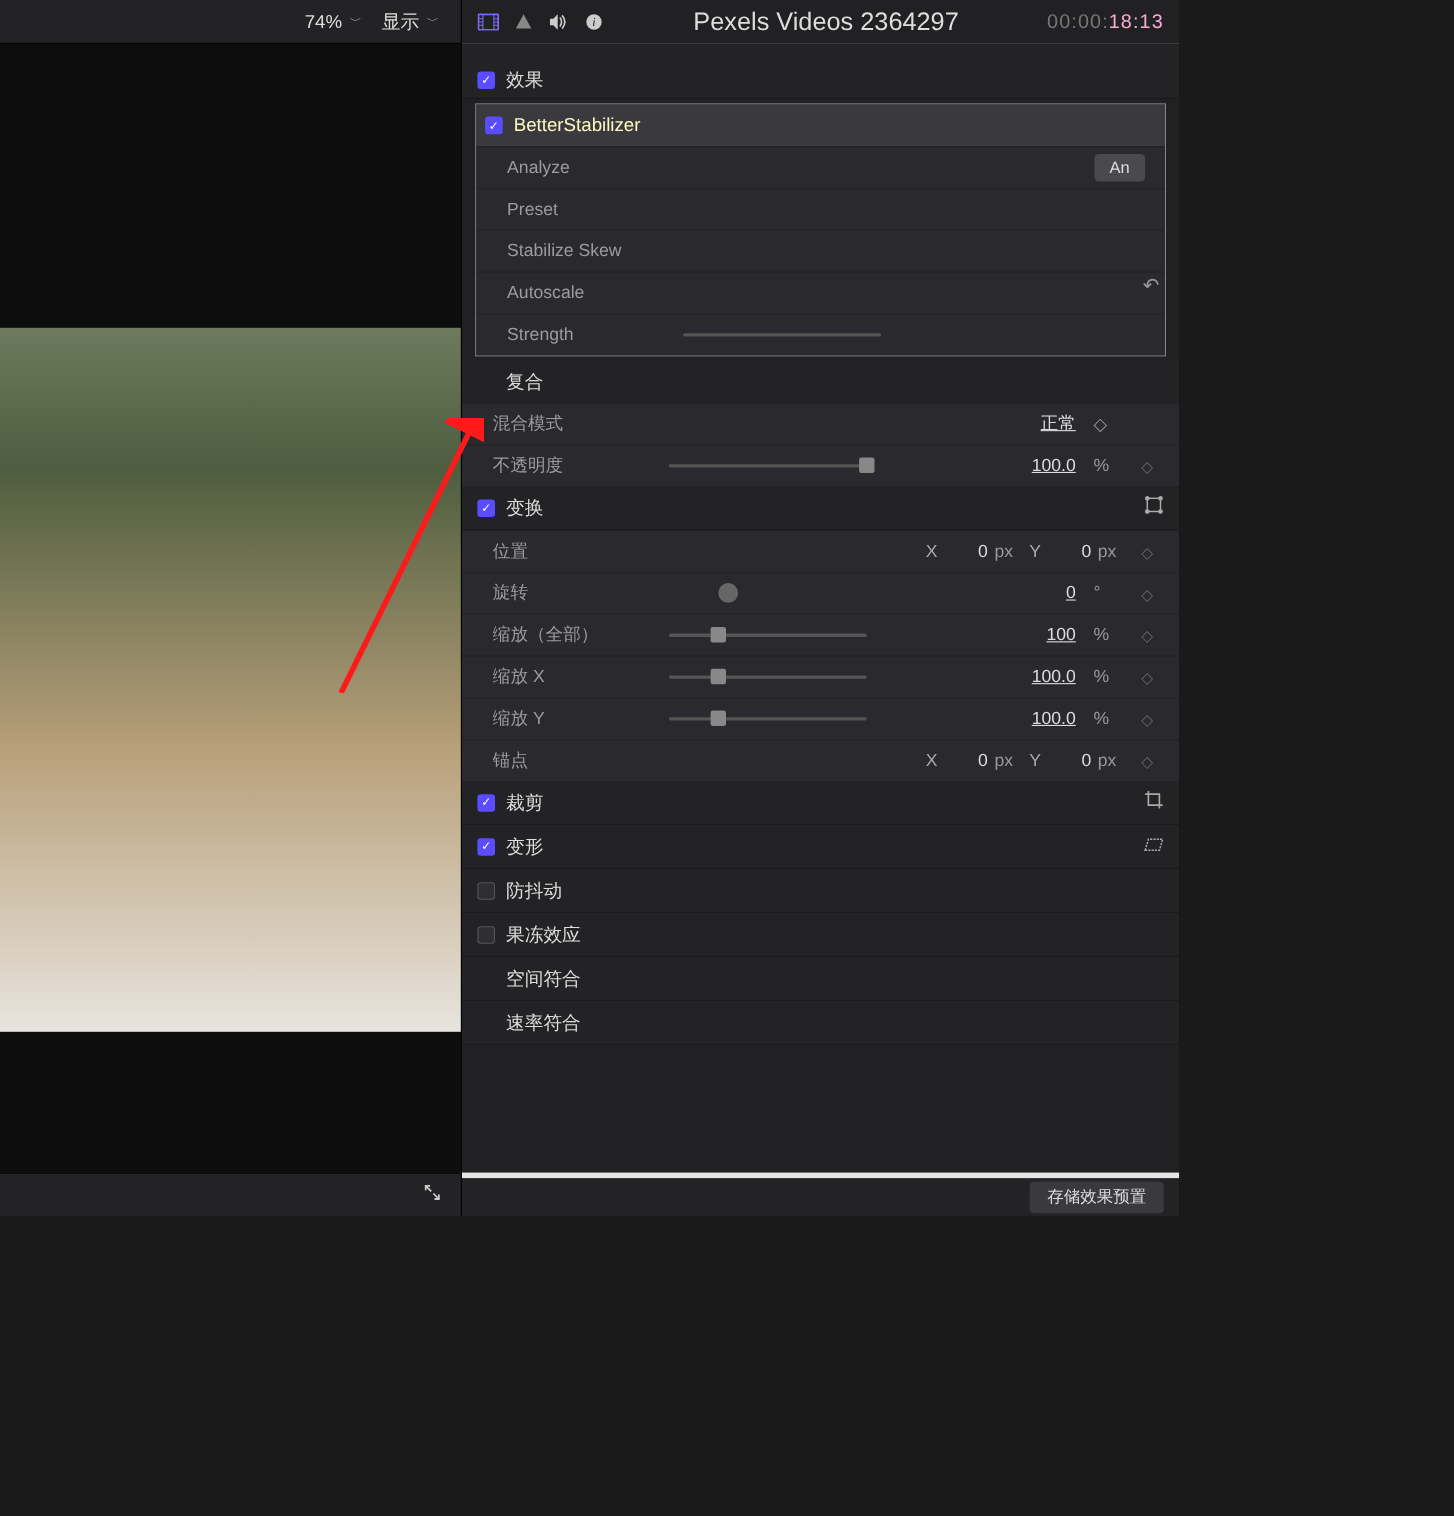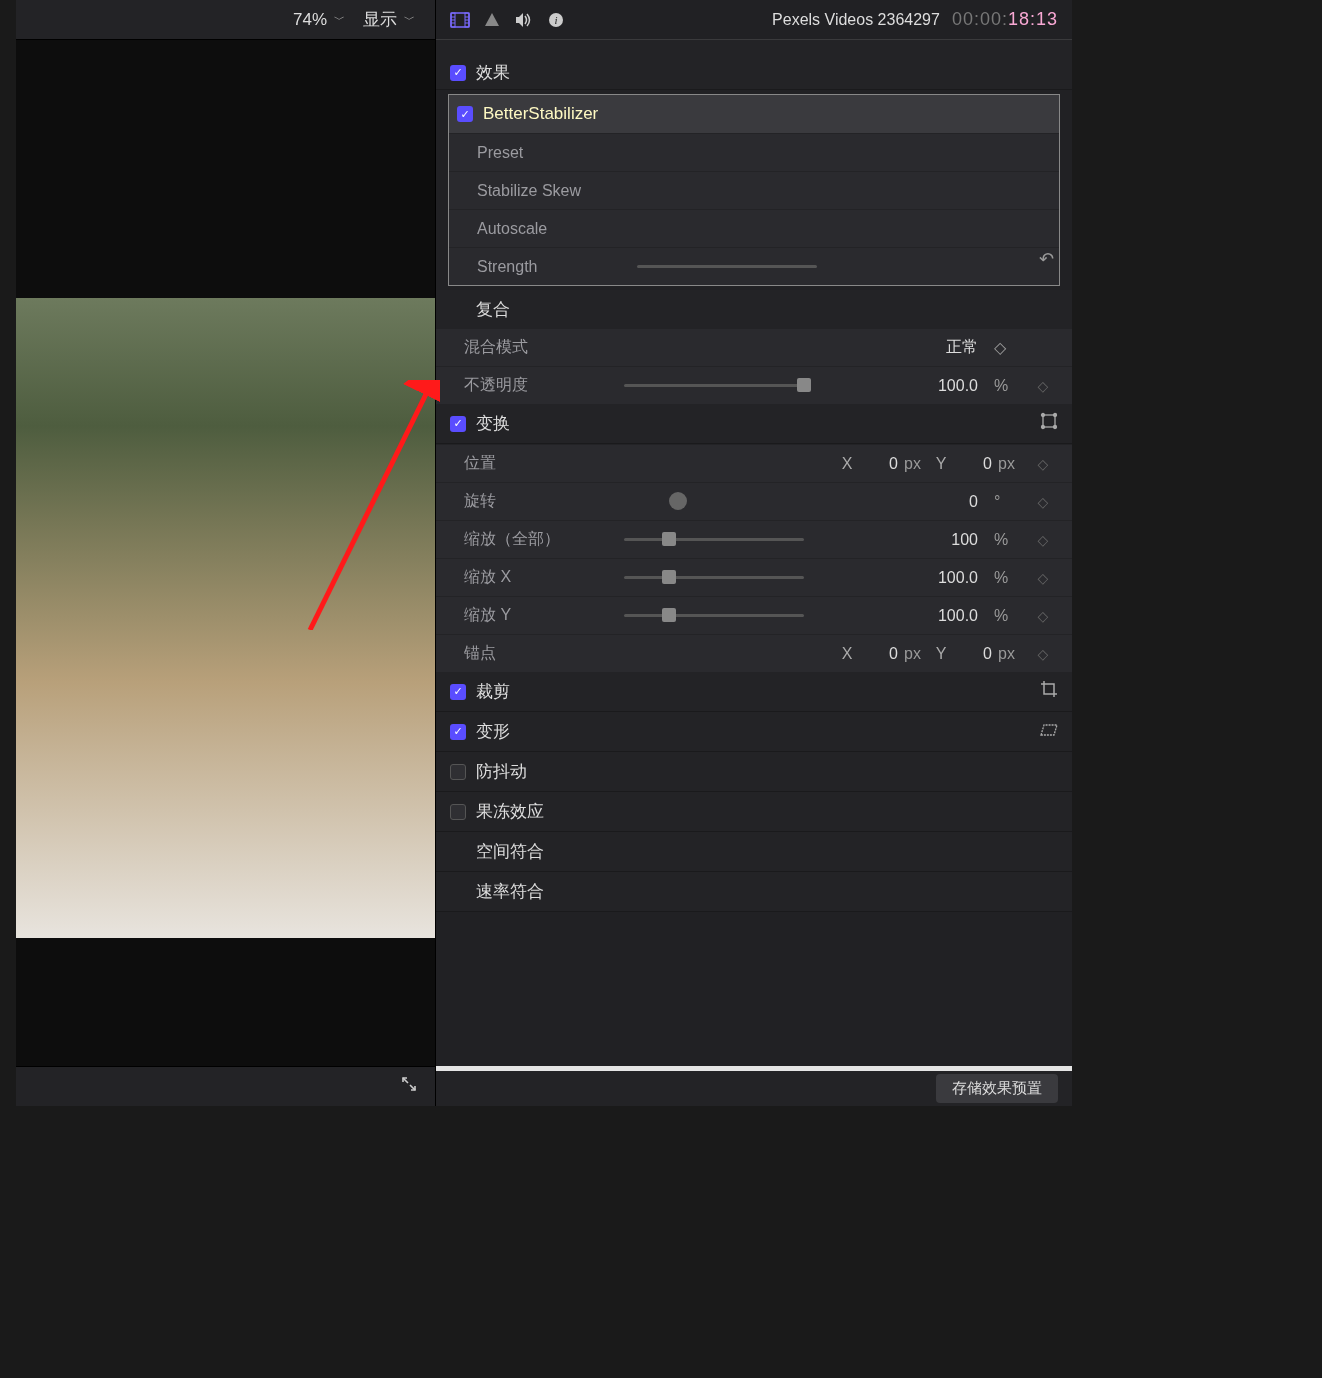--- a/index.html
+++ b/index.html
@@ -7,48 +7,48 @@
     background: #1a1a1a;
     color: #ccc;
     font-family: -apple-system, BlinkMacSystemFont, "Helvetica Neue", Arial, sans-serif;
     font-size: 17px;
     width: 1072px;
     height: 1106px;
     overflow: hidden;
     position: relative;
   }
   .app { display: flex; height: 100%; }
-  .viewer { width: 419px; background: #1c1c1c; display:flex; flex-direction:column;margin-left:16px; }
+  .viewer { width: 419px; background: #1c1c1c; display:flex; flex-direction:column; }
   .viewer-top { height: 40px; background:#232326; display:flex; justify-content:flex-end; align-items:center; gap:18px; padding-right:20px; border-bottom:1px solid #000;}
   .viewer-top .zoom { color:#ddd; font-size:17px; display:flex; align-items:center; gap:4px;}
   .chev { font-size:11px; color:#aaa; margin-left:3px;}
   .viewer-middle { flex:1; background:#0d0d0d; display:flex; align-items:center; justify-content:flex-start; overflow:hidden; position:relative;}
   .preview-img { width: 419px; height: 640px; margin-top: 130px;  position:relative; background: linear-gradient(180deg,#6d7a5d 0%, #4e5d3f 20%, #b8a07a 60%, #e8e4de 100%); }
   .viewer-bottom { height:40px; background:#232326; border-top:1px solid #000; display:flex; justify-content:flex-end; align-items:center; padding-right:18px;}
   .expand-icon { color:#ccc; }
 
   .inspector { flex:1; background:#212124; display:flex; flex-direction:column; border-left:1px solid #000;}
   .insp-head { height:40px; display:flex; align-items:center; padding:0 14px; gap:12px; border-bottom:1px solid #3a3a3c; background:#212124;}
   .insp-head .ico { width:20px; display:flex; justify-content:center; color:#888;}
   .insp-head .ico.active { color:#7a6bff;}
-  .clip-name { flex:1; text-align:right; color:#ddd; font-size:16px;}
+  .clip-name { flex:1; text-align:center; color:#ddd; font-size:23px;}
   .timecode { color:#777; font-size:18px; letter-spacing:1px;}
   .timecode .bright { color:#f9a8d4;}
   .insp-body { flex:1; overflow:hidden; position:relative;}
   .section-hdr { display:flex; align-items:center; height:40px; padding:0 14px; gap:10px; background:#232326; border-bottom:1px solid #1a1a1c;}
   .section-hdr.effects { padding-top:16px; height:50px;}
   .cbox { width:16px; height:16px; border-radius:3px; background:#5a4dff; display:flex; align-items:center; justify-content:center; color:#fff; font-size:11px; flex-shrink:0;}
   .cbox.off { background:#2f2f33; border:1px solid #555;}
   .sec-title { color:#ddd; font-size:17px;}
   .sec-icon { margin-left:auto; color:#aaa;}
   .effect-block { border:1px solid #888; margin:4px 12px; background:#2a2a2e;}
   .effect-hdr { display:flex; align-items:center; height:38px; padding:0 8px; gap:10px; background:#3a3a3e;}
   .param-row { display:flex; align-items:center; height:38px; padding:0 18px 0 28px; gap:10px; background:#2a2a2e; color:#b5b5b8; font-size:16px; border-top:1px solid #232326;}
   .param-row .plabel { width:140px; color:#9b9ba0;}
-  .param-row .pval { margin-left:auto; color:#ddd; min-width:60px; text-align:right;}
+  .param-row .pval { margin-left:auto; color:#ddd; min-width:60px; text-align:right;text-decoration:underline;}
   .param-row .punit { color:#999; width:28px; text-align:left; margin-left:6px;}
   .param-row .keyf { width:22px; text-align:center; color:#666; font-size:14px;}
   .analyze-btn { background:#4a4a4e; color:#ddd; padding:4px 14px; border-radius:4px; font-size:15px; margin-left:auto;}
   .slide-track { flex:1; height:3px; background:#555; border-radius:2px; margin:0 10px; position:relative; max-width:180px;}
   .slide-thumb { width:14px; height:14px; background:#888; border-radius:2px; position:absolute; top:-6px; transform:translateX(-50%);}
   .slide-thumb.round { border-radius:50%; width:18px; height:18px; top:-8px;}
   .group-hdr { display:flex; align-items:center; height:38px; padding:0 14px; gap:10px; background:#232326; color:#ccc;}
   .inline-double { display:flex; align-items:center; gap:6px; margin-left:auto;}
   .dbl-lbl { color:#aaa; width:14px; text-align:center;}
   .dbl-val { color:#ddd; width:38px; text-align:right;}
@@ -132,20 +132,24 @@
         <span class="cbox">✓</span>
         <span class="sec-title">效果</span>
       </div>
 
       <div class="effect-block">
         <div class="effect-hdr">
           <span class="cbox">✓</span>
           <span class="sec-title" style="color:#fef9c3">BetterStabilizer</span>
         </div>
         <div class="param-row">
+          <span class="plabel">Analyze</span>
+          <span class="analyze-btn">An</span>
+        </div>
+        <div class="param-row">
           <span class="plabel">Preset</span>
         </div>
         <div class="param-row">
           <span class="plabel">Stabilize Skew</span>
         </div>
         <div class="param-row">
           <span class="plabel">Autoscale</span>
         </div>
         <div class="param-row">
           <span class="plabel">Strength</span>

